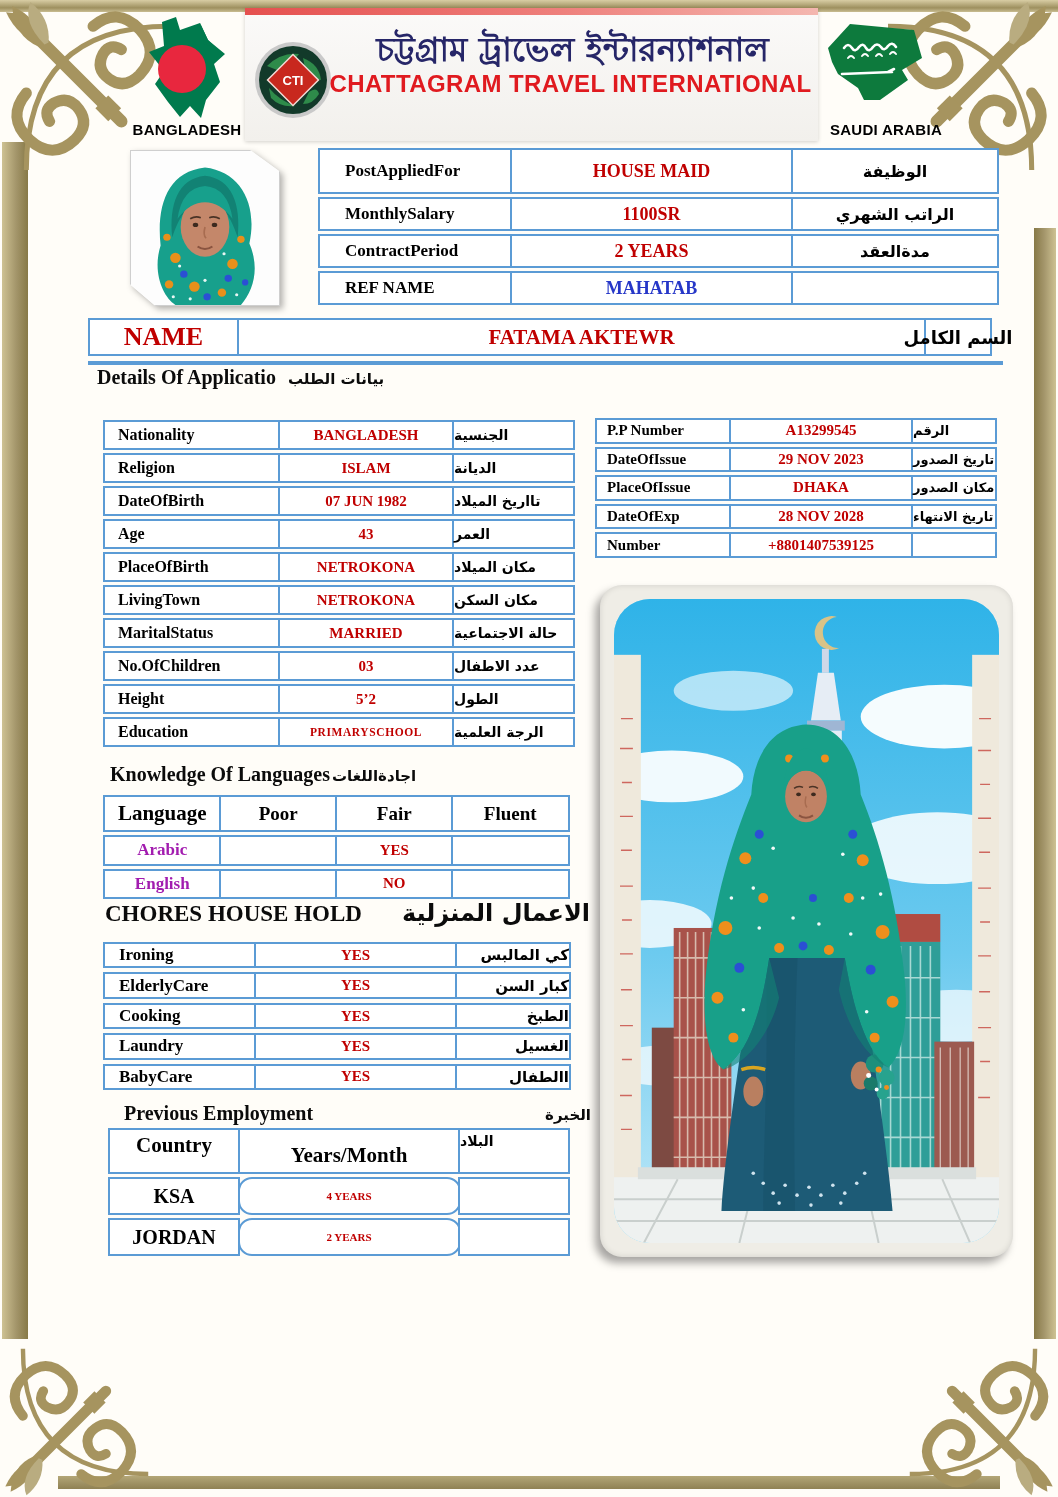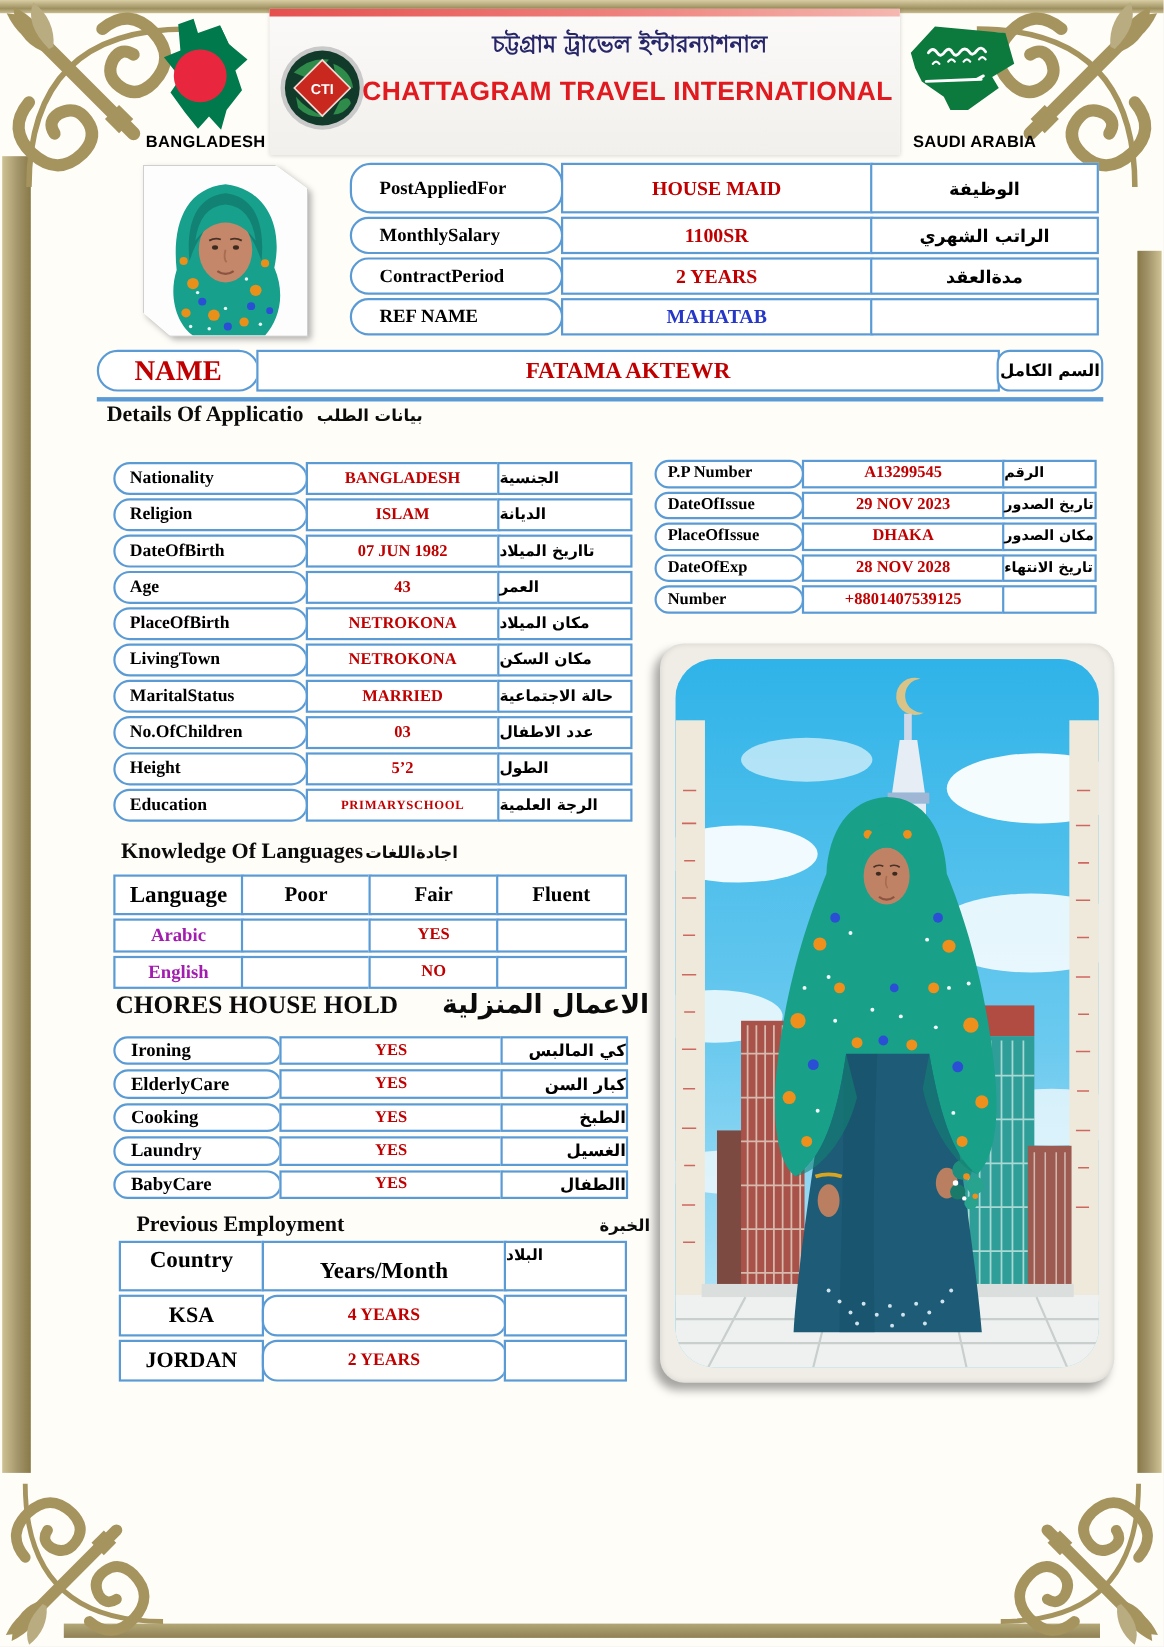--- a/index.html
+++ b/index.html
@@ -17,47 +17,47 @@
   .orn.tr{right:0;top:0;transform:scaleX(-1);}
   .orn.bl{left:0;bottom:0;transform:scaleY(-1);width:150px;height:150px;}
   .orn.br{right:0;bottom:0;transform:scale(-1,-1);width:150px;height:150px;}
 
   
   .flag{position:absolute;}
   .flag-label{position:absolute;font-family:"Liberation Sans","DejaVu Sans",sans-serif;font-weight:bold;font-size:15px;color:#000;letter-spacing:.3px;text-align:center;}
   .logo-scan{position:absolute;left:245px;top:8px;width:573px;height:133px;background:linear-gradient(#fbfaf9,#f2f0ec);box-shadow:0 1px 4px rgba(0,0,0,.18);}
   .logo-redline{position:absolute;top:0;left:0;right:0;height:7px;background:linear-gradient(90deg,#e5504f,#ee807c 55%,#f4b7b0);}
   .globe{position:absolute;left:8px;top:32px;width:80px;height:80px;}
-  .org-bn{position:absolute;left:86px;right:4px;top:16px;text-align:center;font-family:"DejaVu Sans",sans-serif;font-weight:bold;font-size:21px;color:#262668;}
+  .org-bn{position:absolute;left:86px;right:4px;top:16px;text-align:center;font-family:"DejaVu Sans",sans-serif;font-weight:bold;font-size:33px;color:#262668;}
   .org-en{position:absolute;left:80px;right:2px;top:62px;text-align:center;font-family:"Liberation Sans","DejaVu Sans",sans-serif;font-weight:bold;font-size:24px;color:#e01a1f;letter-spacing:.4px;}
 
   
   .photo-small-wrap{position:absolute;left:130px;top:150px;width:150px;height:156px;filter:drop-shadow(3px 3px 3px rgba(0,0,0,.30));}
   .photo-small{width:100%;height:100%;background:#fff;border:1px solid #cfcfcf;
     clip-path:polygon(0 0,80% 0,100% 14%,100% 100%,17% 100%,0 86%);}
 
   
   .tbl{position:absolute;display:flex;flex-direction:column;gap:3px;}
   .tr{display:flex;flex:1;min-height:0;}
   .td{border:2.5px solid var(--tb);background:#fff;display:flex;align-items:center;overflow:visible;white-space:nowrap;}
   .td+.td{margin-left:-2.5px;}
-  .lbl{font-weight:bold;font-size:17px;color:#000;padding-left:25px;border-radius:19px;}
+  .lbl{font-weight:bold;font-size:17px;color:#000;padding-left:25px;}
   .val{color:var(--red);font-weight:bold;font-size:17px;justify-content:center;}
   .art{font-family:"DejaVu Sans",sans-serif;direction:rtl;font-weight:bold;font-size:16px;justify-content:center;color:#000;}
 
   .post{left:318px;top:148px;width:686px;height:157px;}
   .post .tr1{flex:0 0 46px;}
   .post .c1{width:194px;} .post .c2{width:284px;} .post .c3{width:208px;}
   .post .val{font-size:18px;}
   .val.blue{color:#2637c8;}
 
   .name-row{left:88px;top:318px;width:915px;height:38px;}
   .name-row .c1{width:151px;justify-content:center;padding-left:0;color:var(--red);font-size:26px;}
   .name-row .c2{width:690px;font-size:21px;}
-  .name-row .c3{width:99px;font-size:15px;border-radius:12px;}
+  .name-row .c3{width:68px;font-size:18px;}
   .name-underline{position:absolute;left:88px;top:361px;width:915px;height:4px;background:var(--tb);}
 
   .heading{position:absolute;font-weight:bold;color:#0b0b0b;display:flex;align-items:baseline;}
   .heading .en{font-size:20px;font-weight:bold;}
   .heading .ar{font-family:"DejaVu Sans",sans-serif;direction:rtl;font-weight:bold;font-size:15px;}
 
   .details{left:103px;top:420px;width:477px;height:327px;}
   .details .c1{width:177px;font-size:16px;padding-left:13px;}
   .details .c2{width:177px;font-size:15px;}
   .details .c3{width:123px;font-size:14px;justify-content:flex-end;padding-right:7px;}
@@ -82,21 +82,21 @@
   .chores .c3{width:116px;font-size:15px;justify-content:flex-start;padding-left:16px;}
 
   .emp{left:108px;top:1128px;width:467px;height:128px;}
   .emp .trh{flex:0 0 46px;}
   .emp .c1{width:132px;justify-content:center;padding-left:0;font-size:20px;font-weight:bold;}
   .emp .c2{width:223px;justify-content:center;font-weight:bold;}
   .emp .c3{width:112px;}
   .emp .hd1{align-items:flex-start;padding-top:3px;font-size:21px;}
   .emp .hd2{font-size:21px;align-items:flex-end;padding-bottom:4px;}
   .emp .hd3{font-family:"DejaVu Sans",sans-serif;direction:rtl;font-weight:bold;font-size:14px;align-items:flex-start;justify-content:flex-end;padding:3px 10px 0 0;}
-  .emp .val{font-size:16px;border-radius:14px;}
+  .emp .val{font-size:11px;border-radius:14px;}
 
   .h-chores .en{font-size:23px;}
   .h-chores .ar{font-size:24px;}
   .h-emp{justify-content:space-between;width:467px;margin-left:16px;}
 
   
   .photo-big{position:absolute;left:600px;top:585px;width:413px;height:672px;background:#efede6;border-radius:22px;padding:14px;box-shadow:-5px 6px 9px rgba(0,0,0,.35), inset 0 0 6px rgba(0,0,0,.12);}
   .photo-big-inner{width:100%;height:100%;border-radius:36px;overflow:hidden;background:#7fd4f2;}
   .photo-big-inner svg{display:block;width:100%;height:100%;}
 </style>

